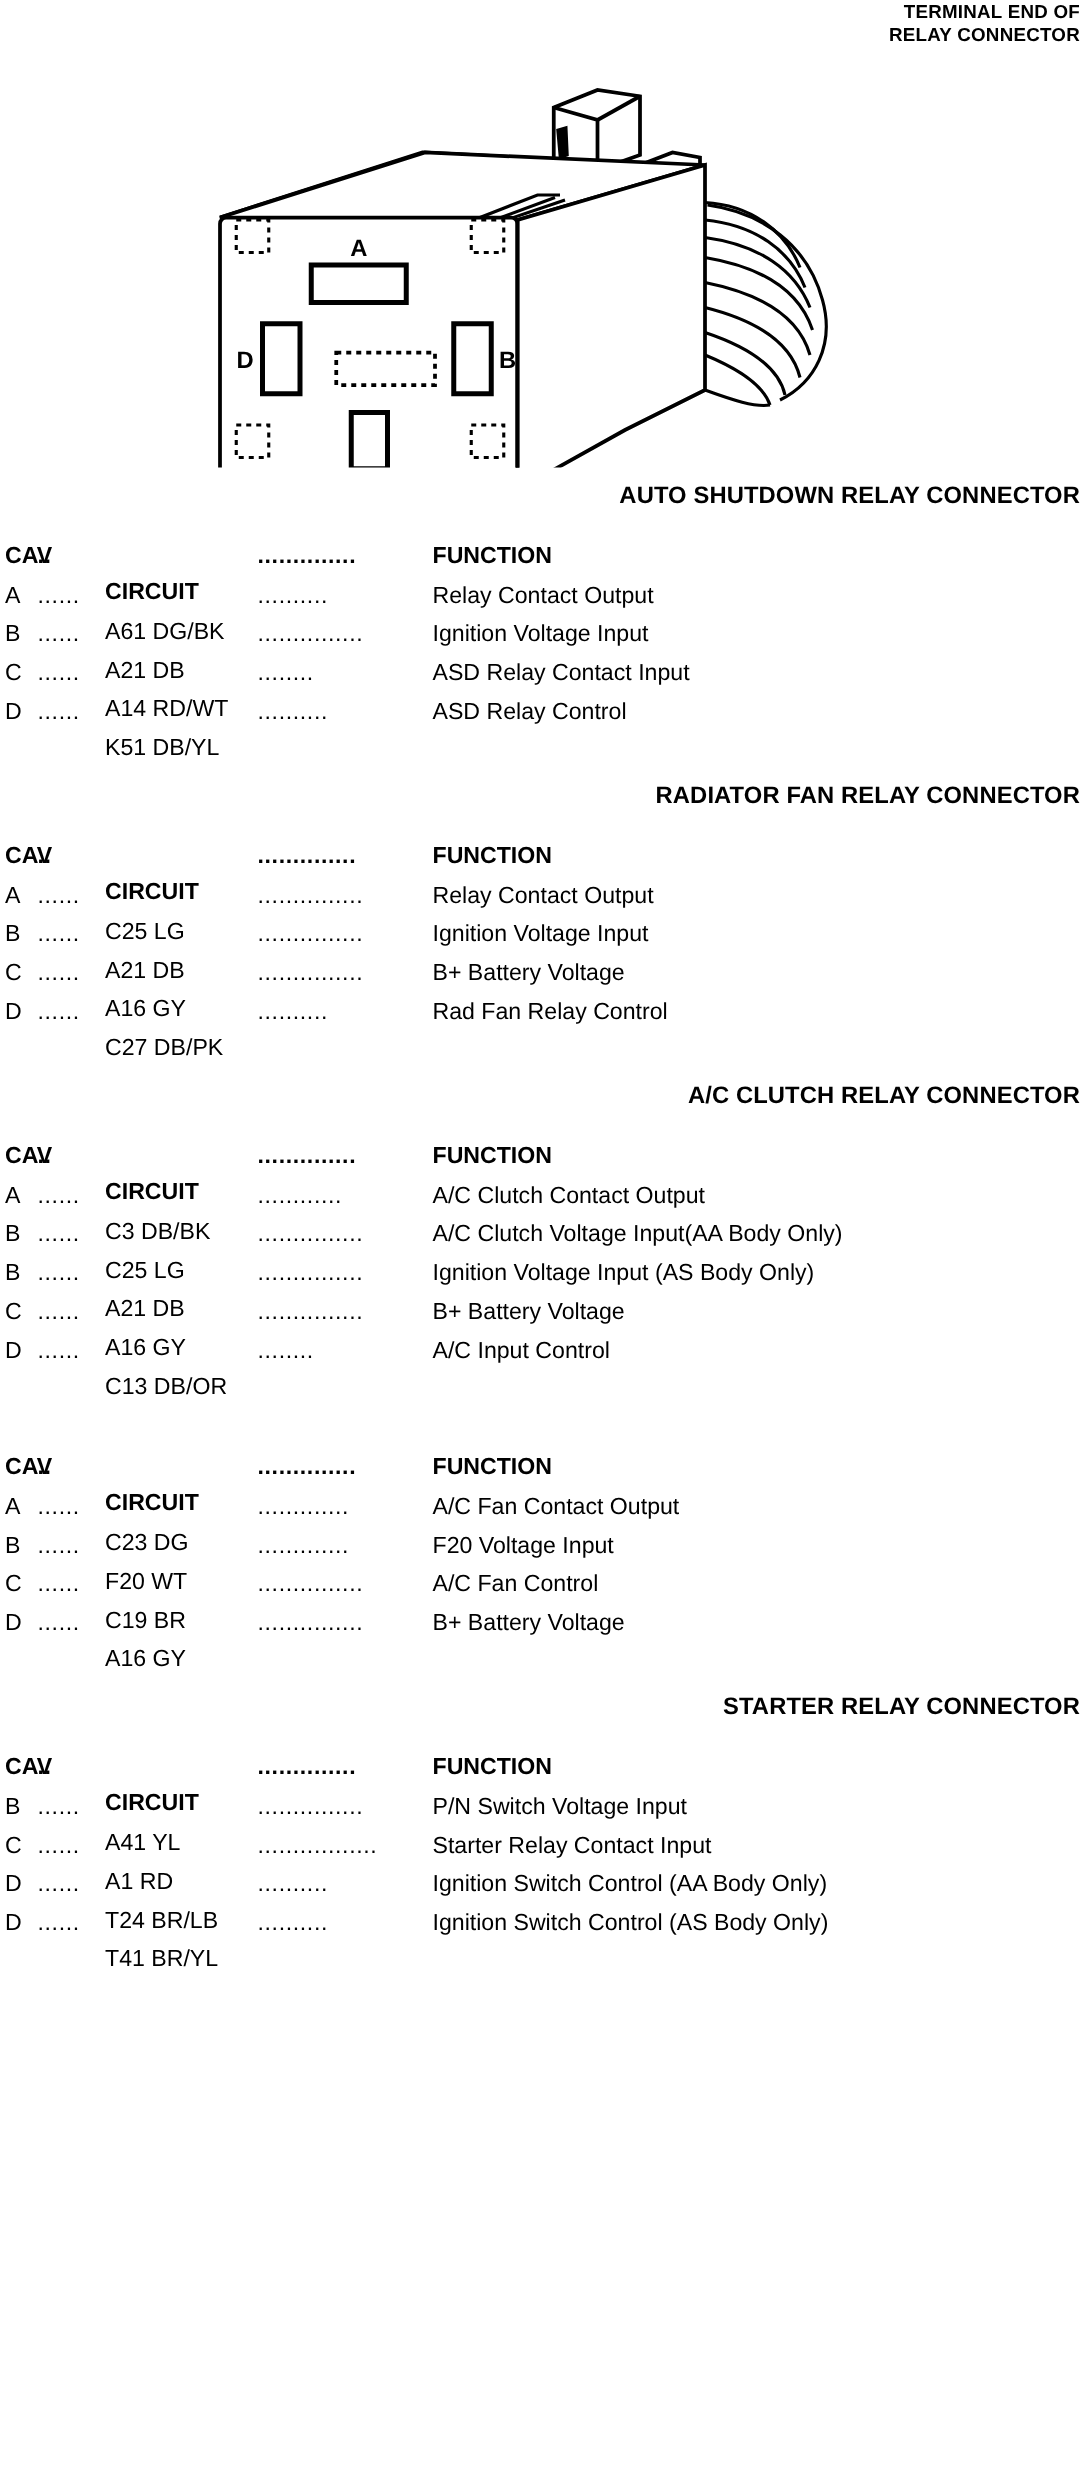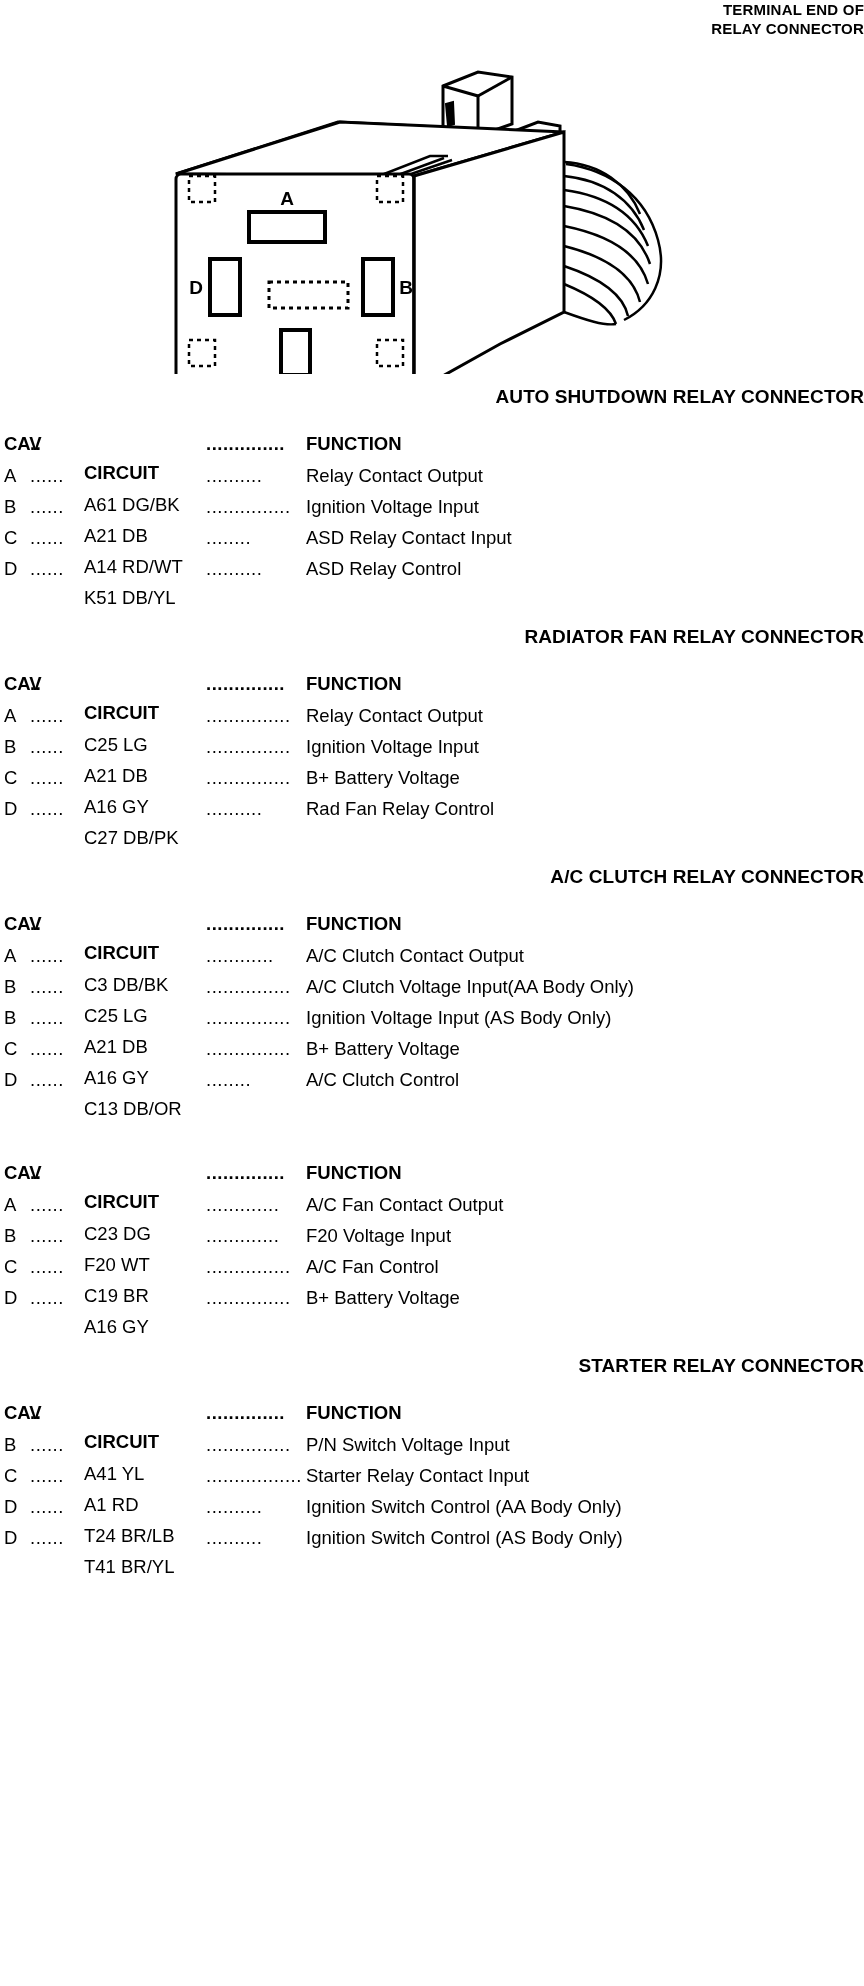--- a/index.html
+++ b/index.html
@@ -103,20 +103,21 @@
   .dots-b {
     display: inline-block;
     width: 100px;
     vertical-align: top;
     overflow: hidden;
     letter-spacing: 0.5px;
   }
   .col-function {
     display: inline-block;
     vertical-align: top;
+    margin-left: 40px;
   }
 
   
   .pin-row.header .dots-a { letter-spacing: 0.5px; }
 
   
   .sec-gap { height: 42px; }
 </style>
 </head>
 <body>
@@ -224,21 +225,21 @@
       </div>
       <div class="sec-gap"></div>
       <div class="section">
         <div class="section-title"><span>A/C CLUTCH RELAY CONNECTOR</span></div>
         <div class="pin-table">
           <div class="pin-row header"><span class="col-cav">CAV</span><span class="dots-a">..</span><span class="col-circuit">CIRCUIT</span><span class="dots-b">..............</span><span class="col-function">FUNCTION</span></div>
           <div class="pin-row"><span class="col-cav">A</span><span class="dots-a">......</span><span class="col-circuit">C3 DB/BK</span><span class="dots-b">............</span><span class="col-function">A/C Clutch Contact Output</span></div>
           <div class="pin-row"><span class="col-cav">B</span><span class="dots-a">......</span><span class="col-circuit">C25 LG</span><span class="dots-b">...............</span><span class="col-function">A/C Clutch Voltage Input(AA Body Only)</span></div>
           <div class="pin-row"><span class="col-cav">B</span><span class="dots-a">......</span><span class="col-circuit">A21 DB</span><span class="dots-b">...............</span><span class="col-function">Ignition Voltage Input (AS Body Only)</span></div>
           <div class="pin-row"><span class="col-cav">C</span><span class="dots-a">......</span><span class="col-circuit">A16 GY</span><span class="dots-b">...............</span><span class="col-function">B+ Battery Voltage</span></div>
-          <div class="pin-row"><span class="col-cav">D</span><span class="dots-a">......</span><span class="col-circuit">C13 DB/OR</span><span class="dots-b">........</span><span class="col-function">A/C Clutch Control</span></div>
+          <div class="pin-row"><span class="col-cav">D</span><span class="dots-a">......</span><span class="col-circuit">C13 DB/OR</span><span class="dots-b">........</span><span class="col-function">A/C Input Control</span></div>
         </div>
       </div>
       <div class="sec-gap"></div>
       <div class="section">
         <div class="pin-table">
           <div class="pin-row header"><span class="col-cav">CAV</span><span class="dots-a">..</span><span class="col-circuit">CIRCUIT</span><span class="dots-b">..............</span><span class="col-function">FUNCTION</span></div>
           <div class="pin-row"><span class="col-cav">A</span><span class="dots-a">......</span><span class="col-circuit">C23 DG</span><span class="dots-b">.............</span><span class="col-function">A/C Fan Contact Output</span></div>
           <div class="pin-row"><span class="col-cav">B</span><span class="dots-a">......</span><span class="col-circuit">F20 WT</span><span class="dots-b">.............</span><span class="col-function">F20 Voltage Input</span></div>
           <div class="pin-row"><span class="col-cav">C</span><span class="dots-a">......</span><span class="col-circuit">C19 BR</span><span class="dots-b">...............</span><span class="col-function">A/C Fan Control</span></div>
           <div class="pin-row"><span class="col-cav">D</span><span class="dots-a">......</span><span class="col-circuit">A16 GY</span><span class="dots-b">...............</span><span class="col-function">B+ Battery Voltage</span></div>

